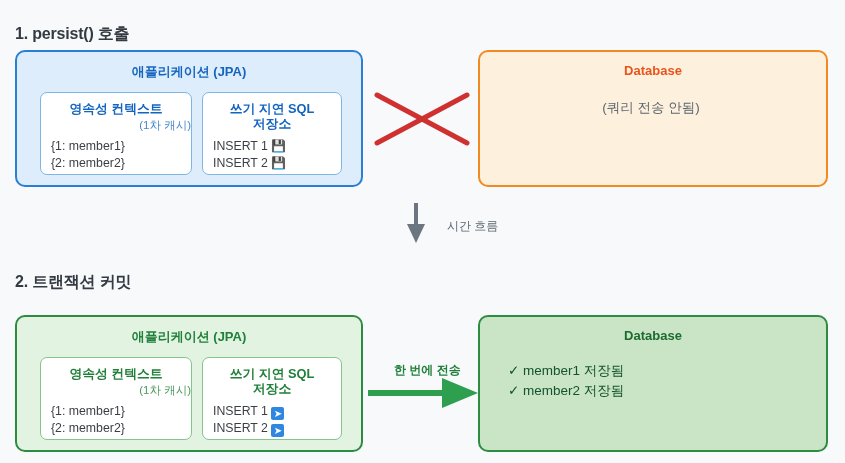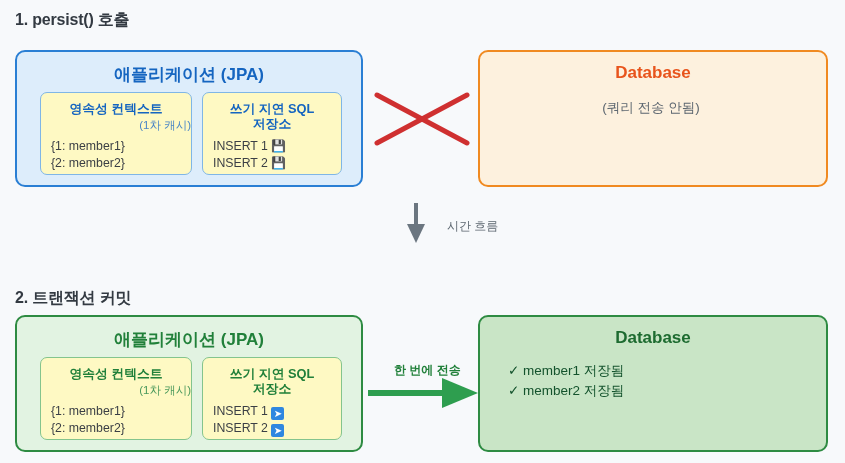--- a/index.html
+++ b/index.html
@@ -23,36 +23,36 @@
 
   
   .section-title {
     position: absolute;
     font-size: 16px;
     font-weight: bold;
     color: #333a42;
     letter-spacing: -0.2px;
     white-space: nowrap;
   }
-  #title-1 { left: 15px; top: 10px; }
-  #title-2 { left: 15px; top: 288px; }
+  #title-1 { left: 15px; top: 24px; }
+  #title-2 { left: 15px; top: 272px; }
 
   
   .panel {
     position: absolute;
     border-radius: 10px;
     box-sizing: border-box;
   }
 
   .panel-heading {
     position: absolute;
     left: 0;
     right: 0;
     text-align: center;
-    font-size: 17px;
+    font-size: 13px;
     font-weight: bold;
     white-space: nowrap;
   }
 
   
   #app-panel-1 {
     left: 15px; top: 50px;
     width: 348px; height: 137px;
     background: #ddedfb;
     border: 2.5px solid #2a7fd4;
@@ -101,21 +101,21 @@
     font-size: 13.5px;
     line-height: 20px;
     color: #14532d;
     white-space: nowrap;
   }
   .db-rows div { display: block; }
 
   
   .card {
     position: absolute;
-    background: #fef9c3;
+    background: #ffffff;
     border-radius: 7px;
     box-sizing: border-box;
     top: 40px;
     height: 83px;
   }
   .card.blue   { border: 1.5px solid #7fb6e6; }
   .card.green  { border: 1.5px solid #84c48d; }
 
   .card-title {
     position: absolute;

